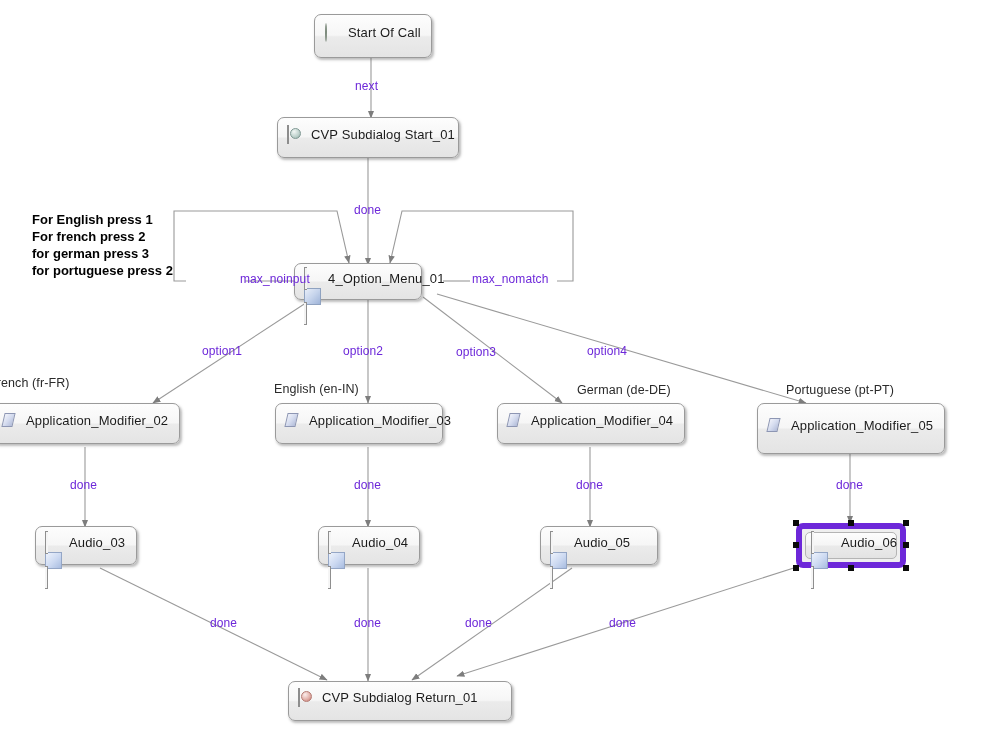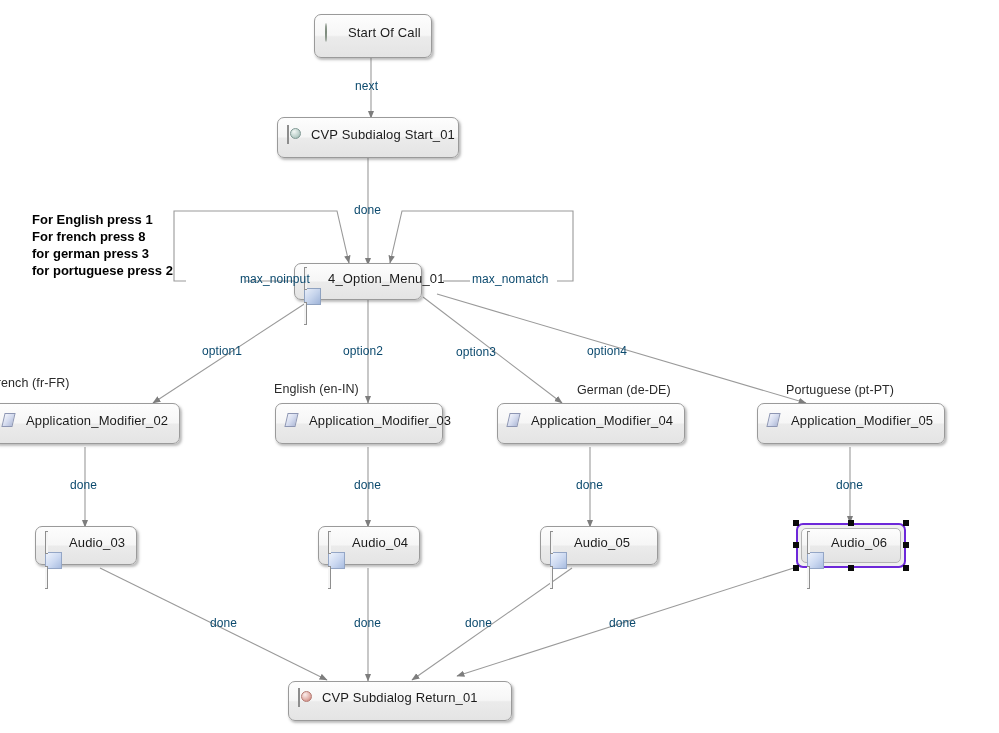--- a/index.html
+++ b/index.html
@@ -36,23 +36,24 @@
     padding: 0 10px 7px 9px;
     white-space: nowrap;
   }
   .node .node-label {
     font-size: 13px;
     color: #1b1b1b;
     letter-spacing: 0.15px;
     margin-left: 7px;
   }
   .node.selected {
-    border: 2px solid #6d28d9;
+    border: 6px solid #6d28d9;
     background: #efefef;
     box-shadow: none;
+    gap: 6px;
   }
   .node.selected .inner-frame {
     position: absolute;
     left: 3px; top: 3px; right: 3px; bottom: 3px;
     border: 1px solid #b4b4b4;
     border-radius: 5px;
     background: linear-gradient(to bottom, #fdfdfd 0%, #f5f5f5 48%, #eaeaea 52%, #e3e3e3 100%);
     pointer-events: none;
   }
   .node.selected .node-icon,
@@ -161,21 +162,21 @@
     background: linear-gradient(120deg, #f0f2fa 0%, #d5dcef 50%, #b2bcd9 100%);
     border: 1px solid #8d96b3;
     box-sizing: border-box;
     transform: skewX(-13deg);
   }
 
   
   .edge-label {
     position: absolute;
     font-size: 12px;
-    color: #0c4a6e;
+    color: #6d28d9;
     white-space: nowrap;
     letter-spacing: 0.1px;
   }
   .lang-label {
     position: absolute;
     font-size: 12.5px;
     color: #2a2a2a;
     white-space: nowrap;
     letter-spacing: 0.1px;
   }
@@ -266,21 +267,21 @@
     <span class="node-label">Application_Modifier_03</span>
   </div>
 
   <div class="node" style="left:497px; top:403px; width:188px; height:41px;">
     <span class="node-icon">
       <span class="icon-app-modifier"></span>
     </span>
     <span class="node-label">Application_Modifier_04</span>
   </div>
 
-  <div class="node" style="left:757px; top:403px; width:188px; height:41px;">
+  <div class="node" style="left:757px; top:403px; width:188px; height:51px;">
     <span class="node-icon">
       <span class="icon-app-modifier"></span>
     </span>
     <span class="node-label">Application_Modifier_05</span>
   </div>
 
   <div class="node" style="left:35px; top:526px; width:102px; height:39px;">
     <span class="node-icon">
       <span class="icon-audio-square"></span>
     </span>
@@ -345,18 +346,18 @@
   <span class="edge-label" style="left:465px; top:616px;">done</span>
   <span class="edge-label" style="left:609px; top:616px;">done</span>
 
   <span class="lang-label" style="left:-11px; top:376px;">French (fr-FR)</span>
   <span class="lang-label" style="left:274px; top:382px;">English (en-IN)</span>
   <span class="lang-label" style="left:577px; top:383px;">German (de-DE)</span>
   <span class="lang-label" style="left:786px; top:383px;">Portuguese (pt-PT)</span>
 
   <div class="prompt-note" style="left:32px; top:211px;">
     <div>For English press 1</div>
-    <div>For french press 8</div>
+    <div>For french press 2</div>
     <div>for german press 3</div>
     <div>for portuguese press 2</div>
   </div>
 
 </div>
 
 </body></html>

